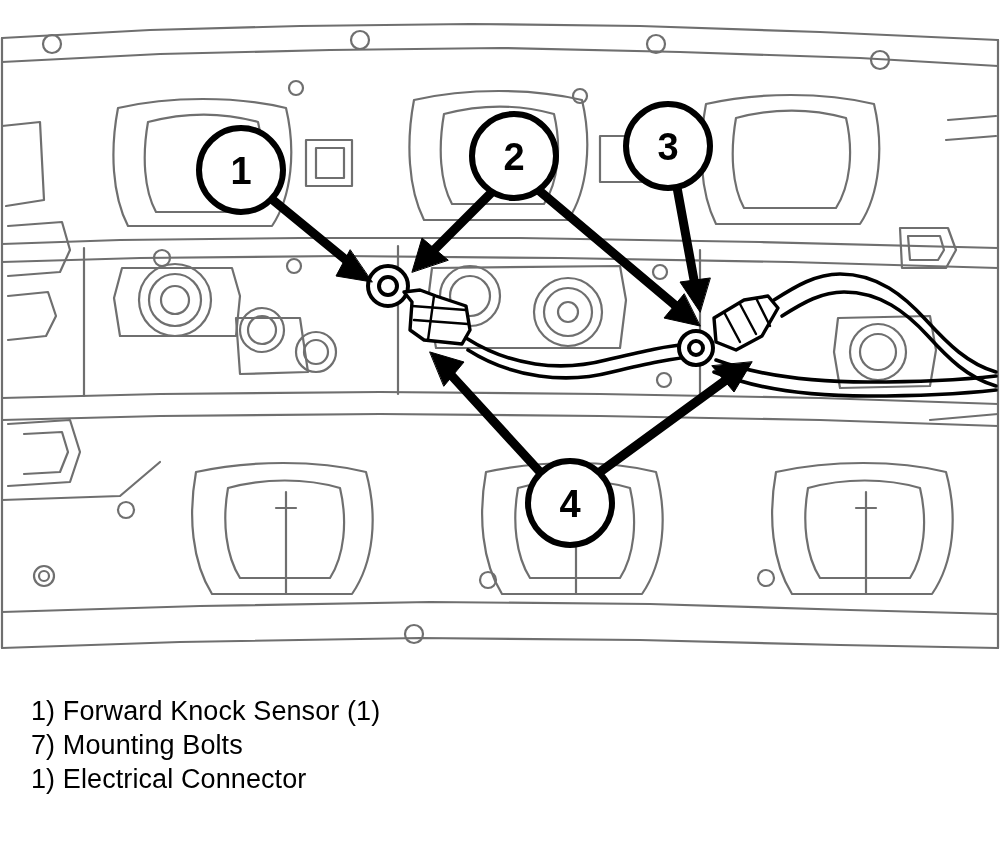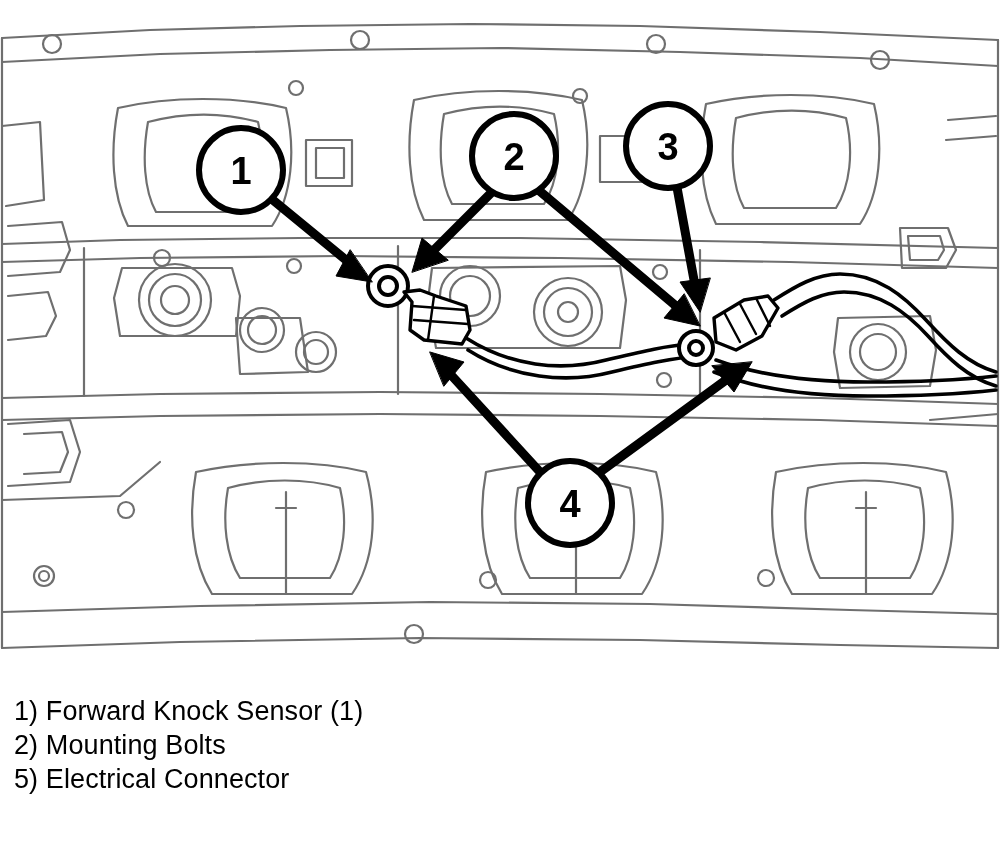--- a/index.html
+++ b/index.html
@@ -22,21 +22,21 @@
     width: 1000px;
     height: 670px;
   }
   #diagram-svg {
     display: block;
     width: 1000px;
     height: 670px;
   }
   #legend {
     position: absolute;
-    left: 14px;
+    left: 31px;
     top: 694px;
     width: 800px;
   }
   .legend-line {
     font-size: 27px;
     line-height: 34px;
     letter-spacing: 0.1px;
     white-space: pre;
     color: #000;
   }
@@ -215,15 +215,15 @@
     <g>
       <circle cx="570" cy="503" r="42" fill="#ffffff" stroke="#000000" stroke-width="6"></circle>
       <text class="callout-num" x="570" y="517" text-anchor="middle">4</text>
     </g>
 
   </svg>
 </div>
 
 <div id="legend">
   <div class="legend-line">1) Forward Knock Sensor (1)</div>
-  <div class="legend-line">2) Mounting Bolts</div>
-  <div class="legend-line">5) Electrical Connector</div>
+  <div class="legend-line">7) Mounting Bolts</div>
+  <div class="legend-line">1) Electrical Connector</div>
 </div>
 
 </body></html>

